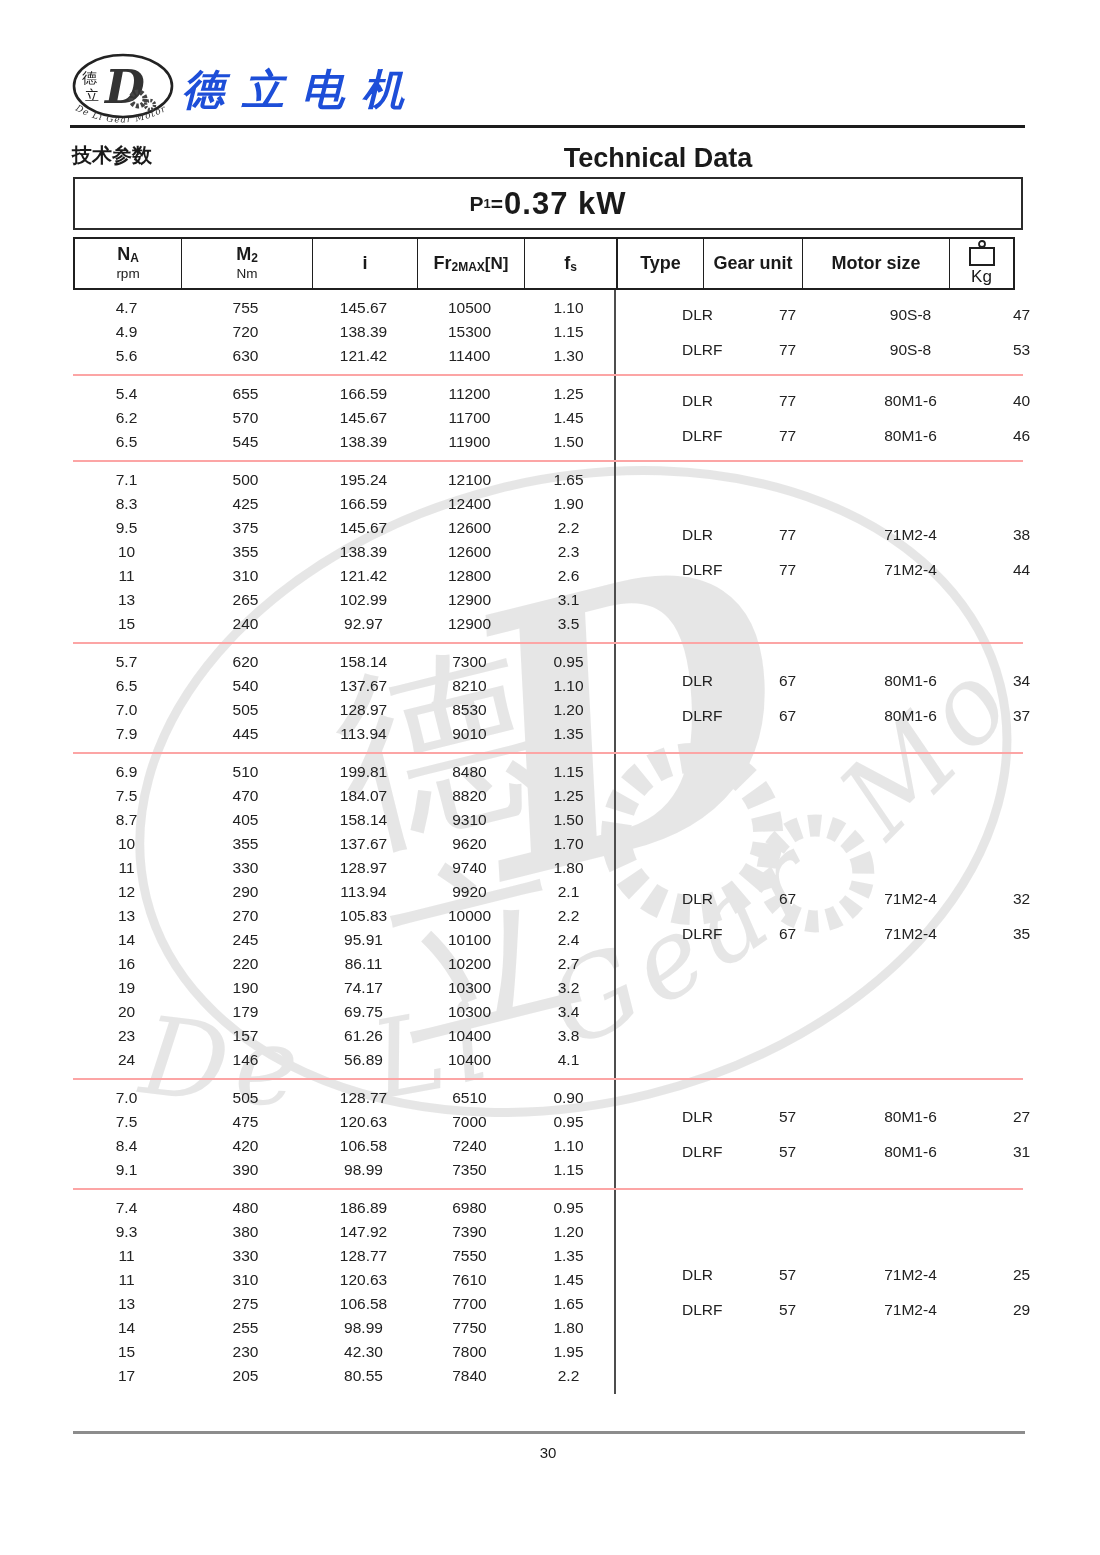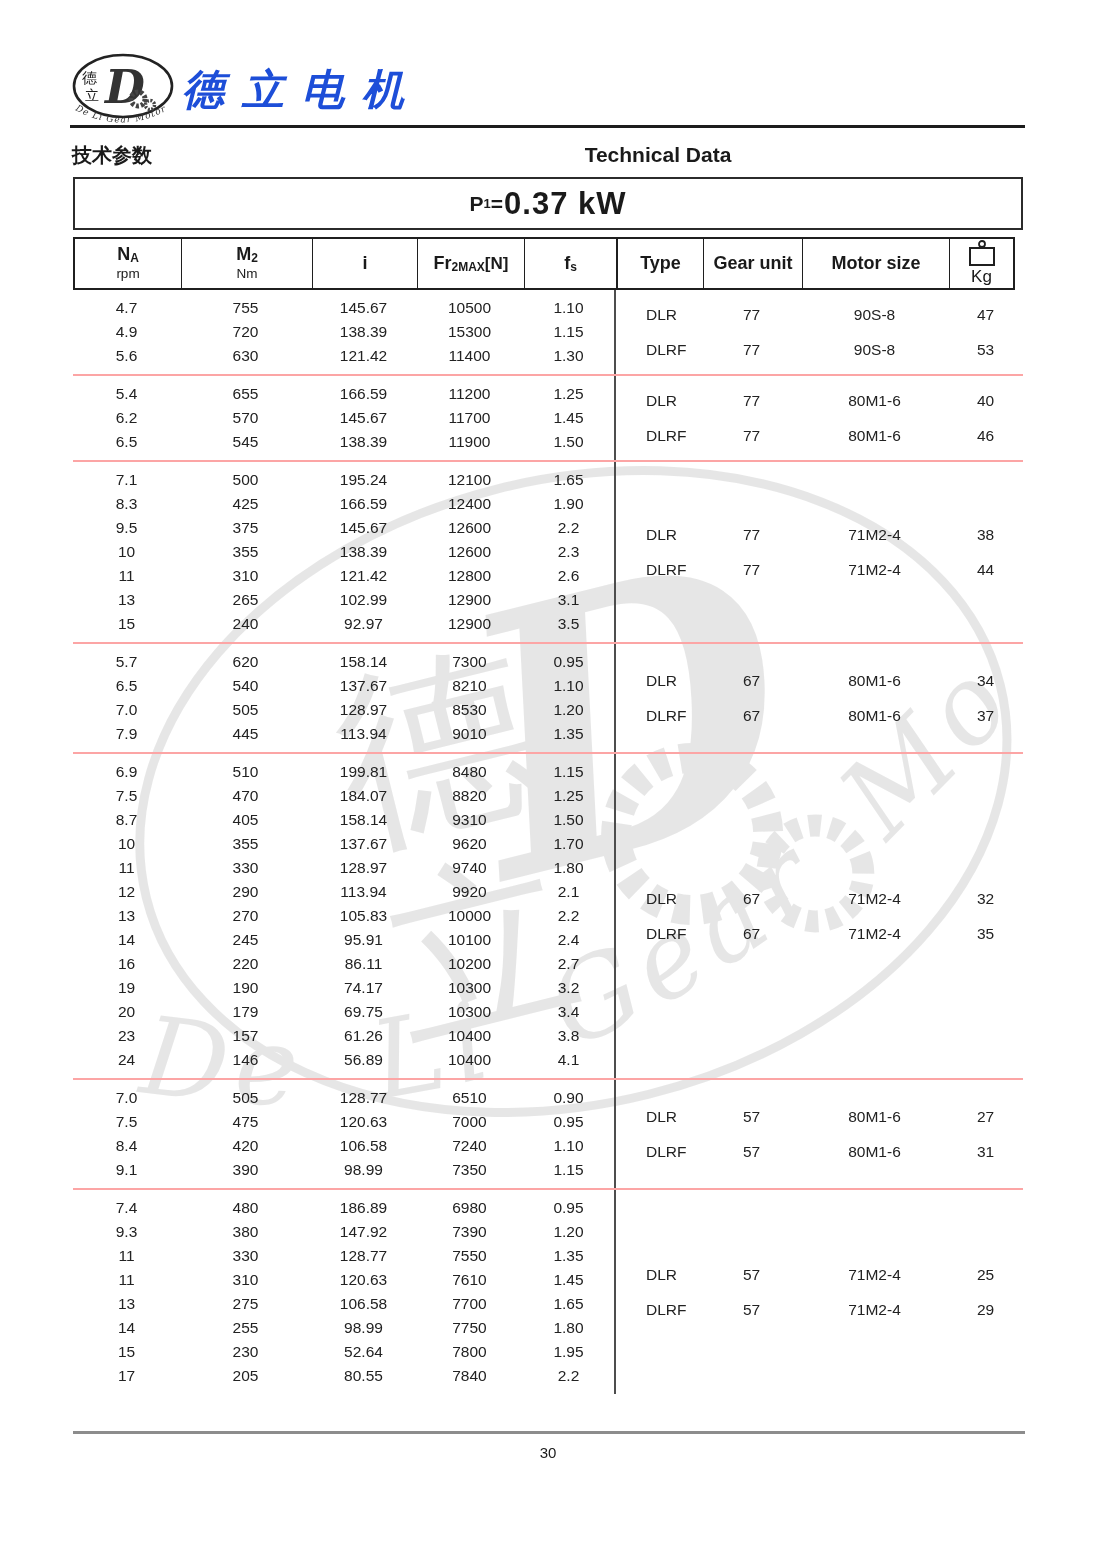--- a/index.html
+++ b/index.html
@@ -11,21 +11,21 @@
   .watermark{ position:absolute; left:55px; top:435px; opacity:0.16; z-index:0; pointer-events:none; }
   
   .top-rule{ position:absolute; left:70px; top:125px; width:955px; height:3px; background:#1c1c1c; z-index:2; }
   .logo-svg{ position:absolute; left:70px; top:52px; z-index:3; }
   .brand{
     position:absolute; left:182px; top:62px; z-index:2;
     font-family:"DejaVu Serif","Liberation Serif",serif;
     font-weight:bold; font-style:italic; font-size:42px; letter-spacing:18px; color:#1d4ed8;
   }
   .title-cn{ position:absolute; left:72px; top:142px; font-size:20px; font-weight:bold; z-index:2; }
-  .title-en{ position:absolute; left:658px; top:143px; transform:translateX(-50%); font-size:21px; font-weight:bold; z-index:2; }
+  .title-en{ position:absolute; left:658px; top:143px; transform:translateX(-50%); font-size:27px; font-weight:bold; z-index:2; }
   .power-box{
     position:absolute; left:73px; top:177px; width:950px; height:53px; box-sizing:border-box;
     border:2px solid #2b2b2b; display:flex; align-items:center; justify-content:center; z-index:2; background:transparent;
   }
   .power-sym{ font-size:21px; font-weight:bold; }
   .power-sub{ font-size:13px; font-weight:bold; vertical-align:-3px; }
   .power-eq{ font-size:21px; font-weight:bold; margin-right:1px;}
   .power-val{ font-size:31px; font-weight:bold; letter-spacing:1px; }
   
   .thead{
@@ -41,21 +41,21 @@
   .th-suffix{ font-size:17px; font-weight:bold; }
   .th-unit{ font-size:13.5px; font-weight:normal; margin-top:2px; }
   .th-kg .th-main{ font-weight:normal; font-size:17px; margin-top:1px; }
   
   .tbody{ position:absolute; left:73px; top:290px; width:950px; z-index:2; }
   .section{ display:flex; border-bottom:2px solid #fca5a5; }
   .section:last-child{ border-bottom:none; }
   .sec-left{ width:541px; border-right:2px solid #4d4d4d; padding:6px 0; }
   .row{ display:grid; grid-template-columns:107px 131px 105px 107px 91px; height:24px; align-items:center; }
   .cell{ text-align:center; font-size:15.5px; color:#222; }
-  .sec-right{ width:407px; display:flex; flex-direction:column; justify-content:center; gap:11px; padding:6px 0; }
+  .sec-right{ width:407px; display:flex; flex-direction:column; justify-content:center; gap:11px; padding:6px 0;margin-left:36px; }
   .variant{ display:grid; grid-template-columns:86px 99px 147px 75px; height:24px; align-items:center; }
   .vcell{ text-align:center; font-size:15.5px; color:#222; }
   .vcell.vtype{ text-align:left; padding-left:30px; }
   
   .footer-rule{ position:absolute; left:73px; top:1431px; width:952px; height:3px; background:#8c8c8c; z-index:2; }
   .page-num{ position:absolute; left:73px; top:1444px; width:950px; text-align:center; font-size:15px; z-index:2; }
 </style>
 </head>
 <body>
 
@@ -530,21 +530,21 @@
           <div class="row">
             <div class="cell">14</div>
             <div class="cell">255</div>
             <div class="cell">98.99</div>
             <div class="cell">7750</div>
             <div class="cell">1.80</div>
           </div>
           <div class="row">
             <div class="cell">15</div>
             <div class="cell">230</div>
-            <div class="cell">52.64</div>
+            <div class="cell">42.30</div>
             <div class="cell">7800</div>
             <div class="cell">1.95</div>
           </div>
           <div class="row">
             <div class="cell">17</div>
             <div class="cell">205</div>
             <div class="cell">80.55</div>
             <div class="cell">7840</div>
             <div class="cell">2.2</div>
           </div>

